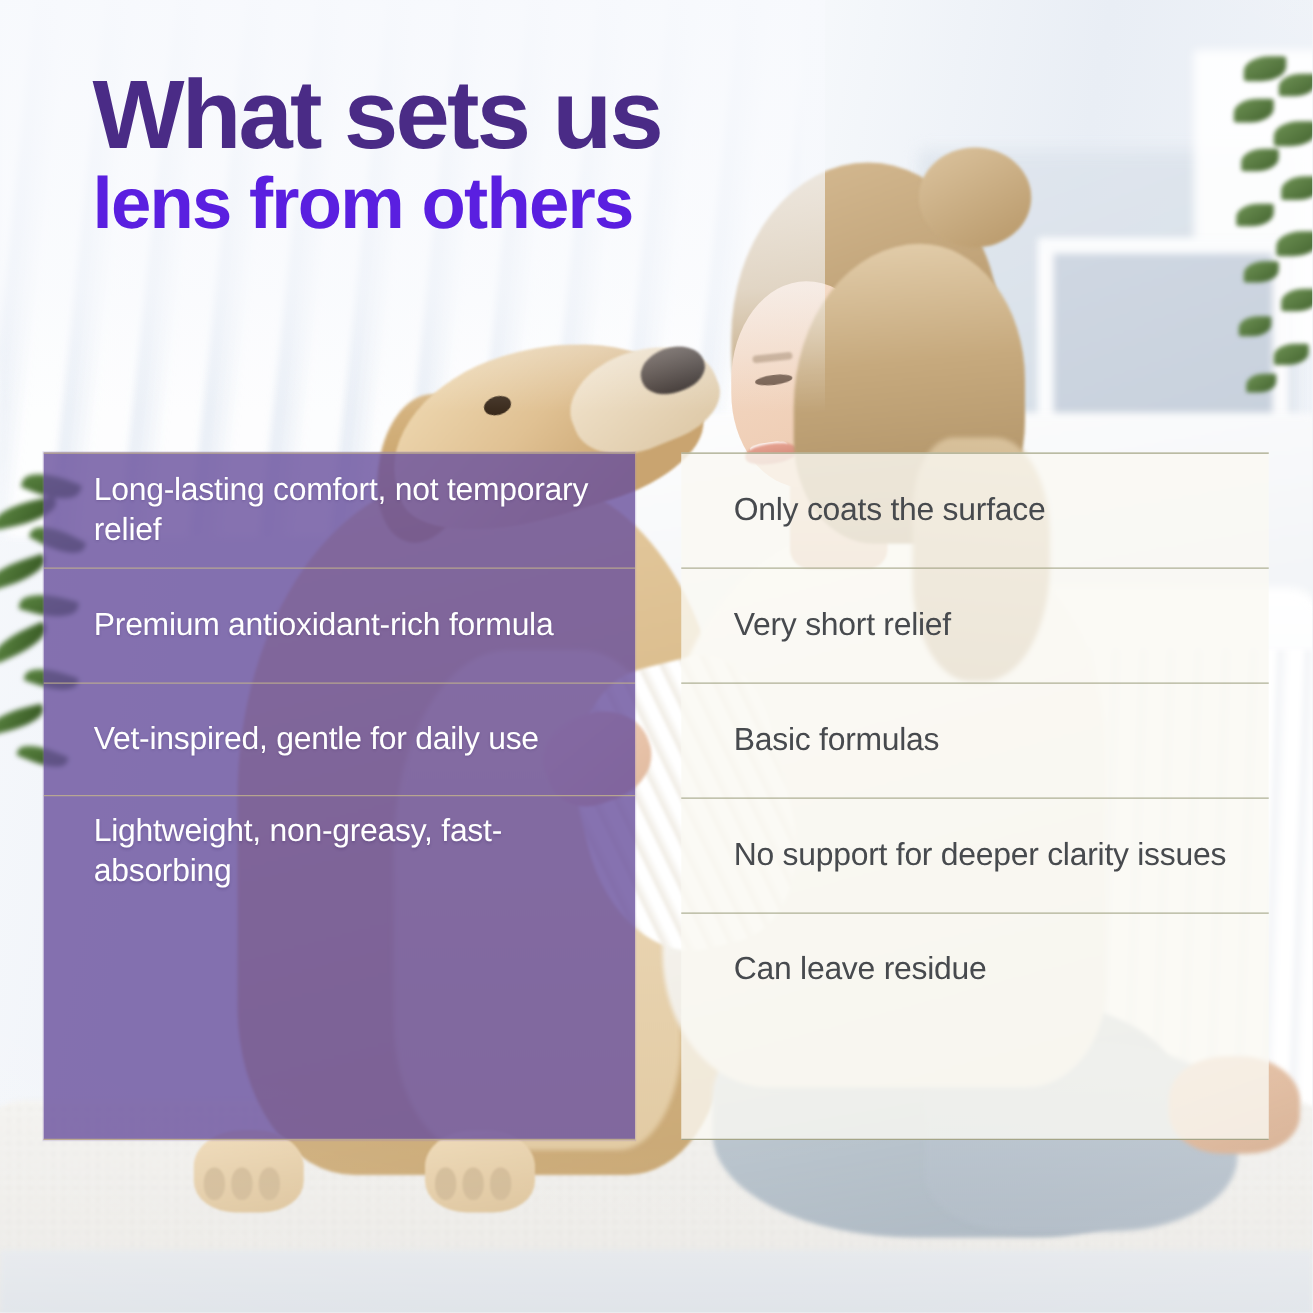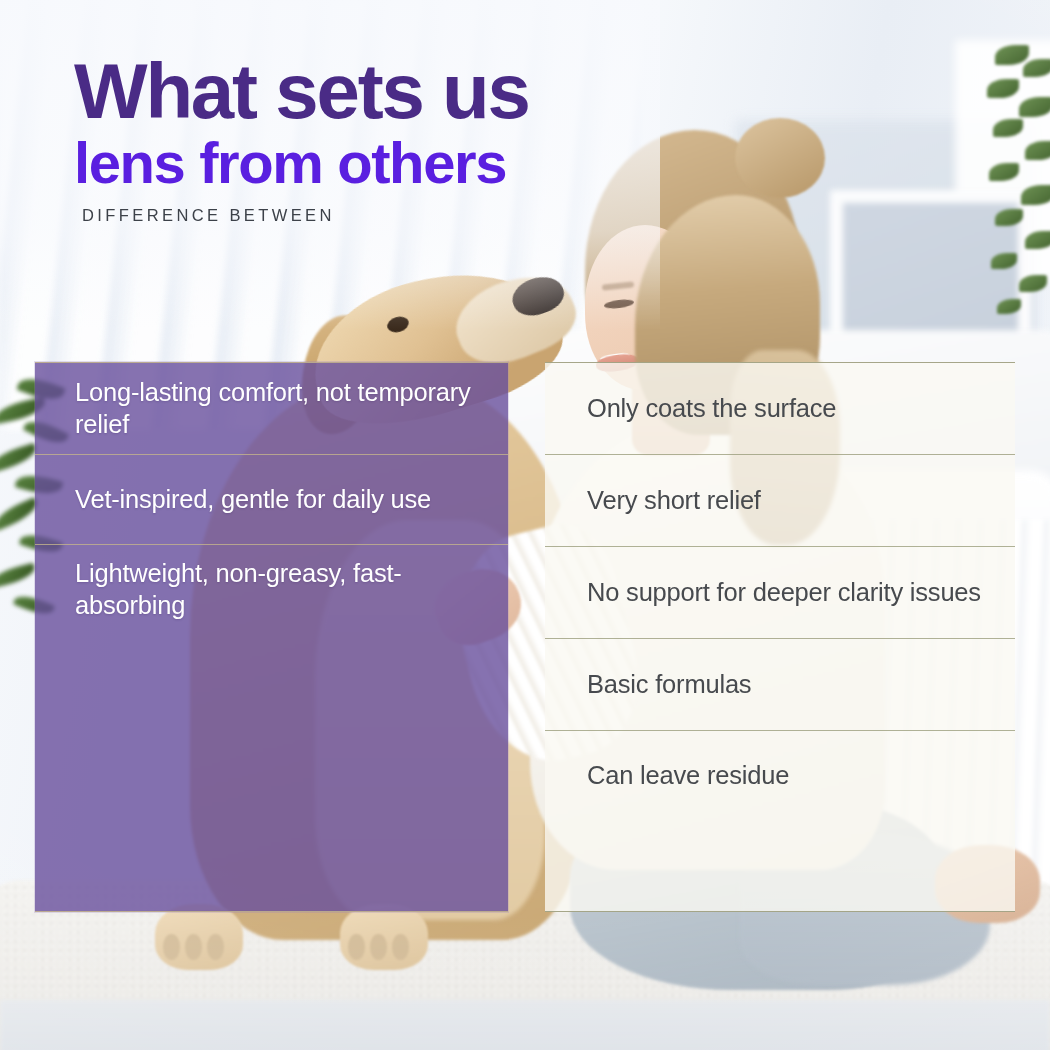--- a/index.html
+++ b/index.html
@@ -361,33 +361,33 @@
       <div class="w-bun"></div>
     </div>
 
     <div class="vignette"></div>
     <div class="top-wash"></div>
   </div>
 
   <div class="header">
     <div class="h-line1">What sets us</div>
     <div class="h-line2">lens from others</div>
-    <div class="h-sub">DIFFERENCE BETWEEN</div>
   </div>
 
   <div class="cols">
 
     <div class="col col-left">
       <div class="row row-h2"> Long-lasting comfort, not temporary relief</div>
+      <div class="row row-h4">Premium antioxidant-rich formula</div>
       <div class="row row-h5">Vet-inspired, gentle for daily use</div>
       <div class="row row-h6">Lightweight, non-greasy, fast-absorbing</div>
     </div>
 
     <div class="col col-right">
       <div class="row row-h1">Only coats the surface</div>
       <div class="row row-h2">Very short relief</div>
+      <div class="row row-h4">Basic formulas</div>
       <div class="row row-h3">No support for deeper clarity issues</div>
-      <div class="row row-h4">Basic formulas</div>
       <div class="row row-h6">Can leave residue</div>
     </div>
 
   </div>
 </div>
 
 </body></html>

